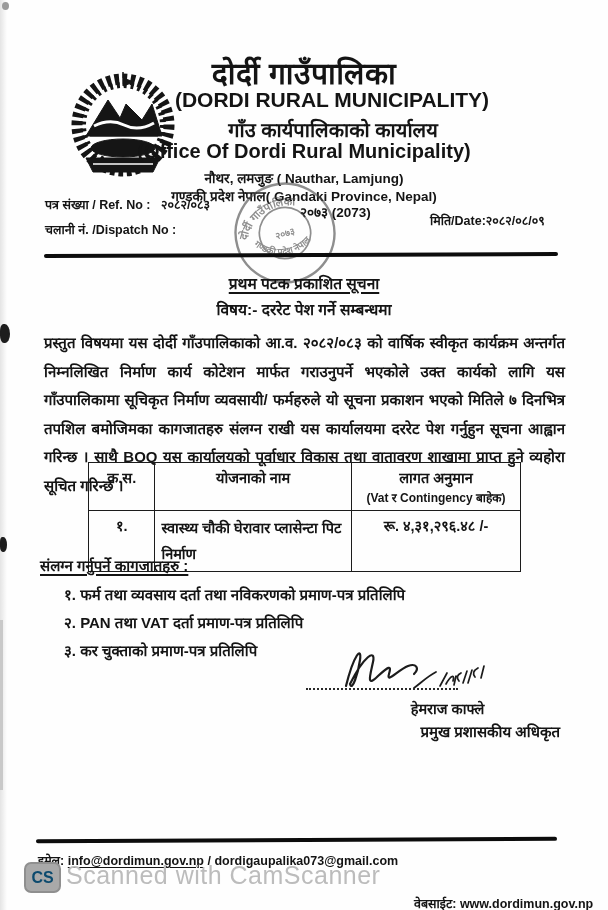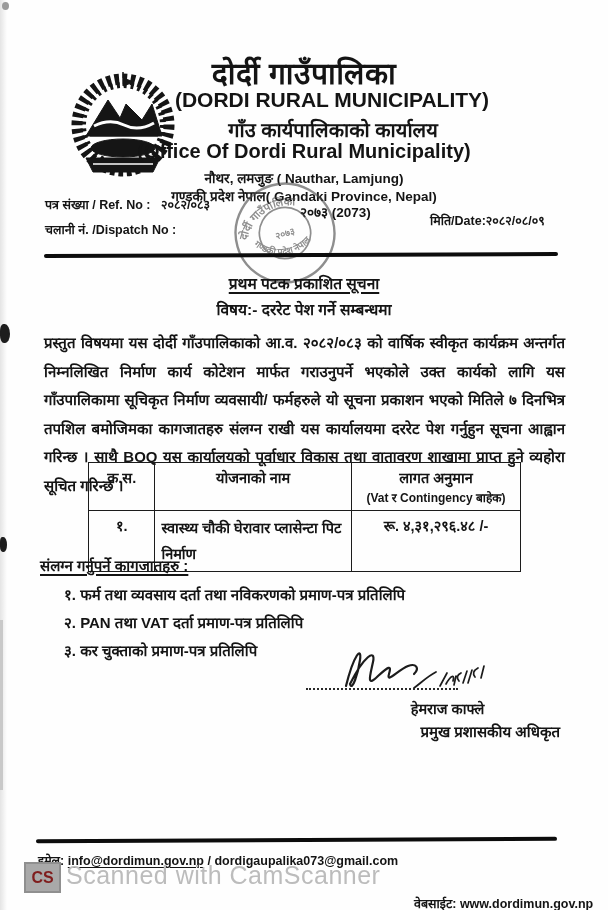--- a/index.html
+++ b/index.html
@@ -49,21 +49,21 @@
   .sig-svg{top:642px;left:318px;}
   .dotline{top:688px;left:306px;width:152px;border-bottom:2.5px dotted #2a2a2a;height:0;}
   .sig-name{top:698px;left:335px;width:225px;text-align:center;font-size:14.5px;}
   .sig-title{top:721px;left:335px;width:225px;text-align:right;font-size:15px;}
   
   .foot{top:852px;font-size:12.5px;}
   .f-email{left:38px;} .f-web{left:414px;margin-top:43px;}
   .lnk{text-decoration:underline;text-underline-offset:2px;font-weight:600;}
   
   .cs-badge{top:862px;left:24px;width:33px;height:27px;background:#a9a9a9;
-    border:2px solid #8f8f8f;border-radius:0;color:#7f1d1d;font-size:16px;font-weight:700;
+    border:2px solid #8f8f8f;border-radius:7px;color:#0c4a6e;font-size:16px;font-weight:700;
     display:flex;align-items:center;justify-content:center;}
   .cs-text{top:861px;left:66px;font-size:25px;color:#bcbcbc;font-weight:400;letter-spacing:.5px;}
   
   .stamp{top:176px;left:226px;width:118px;height:114px;opacity:.62;transform:rotate(-16deg);}
   
   .art{background:#1d1d1d;border-radius:40% 60% 55% 45%;}
   .a1{top:324px;left:0;width:10px;height:19px;}
   .a2{top:537px;left:0;width:7px;height:15px;}
   .a3{top:620px;left:0;width:3px;height:170px;background:#c9c9c9;border-radius:0;}
   .a4{top:2px;left:2px;width:7px;height:8px;background:#9a9a9a;border-radius:50%;}

